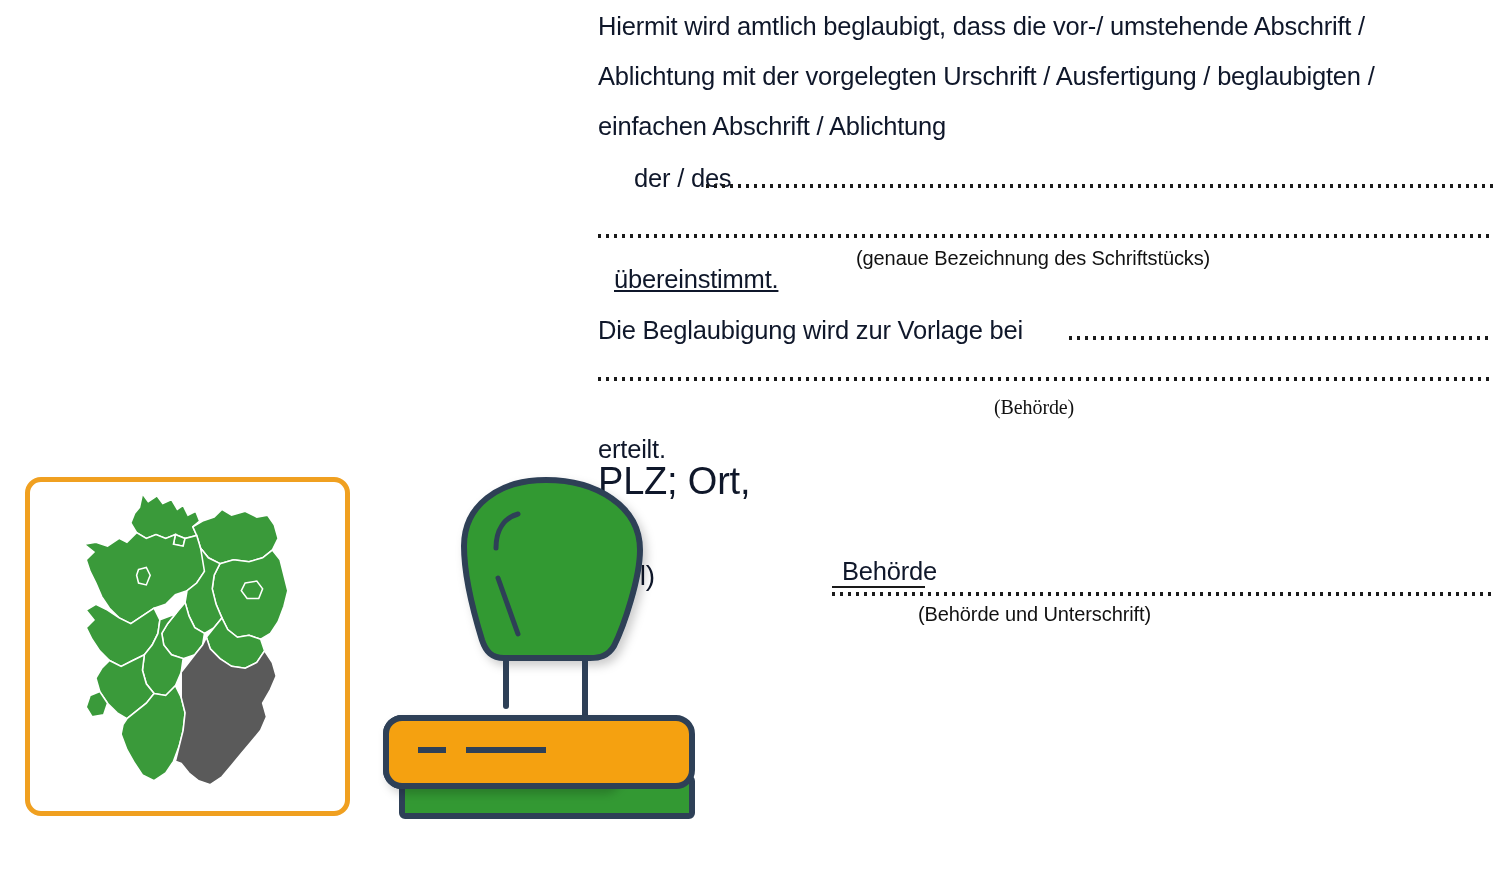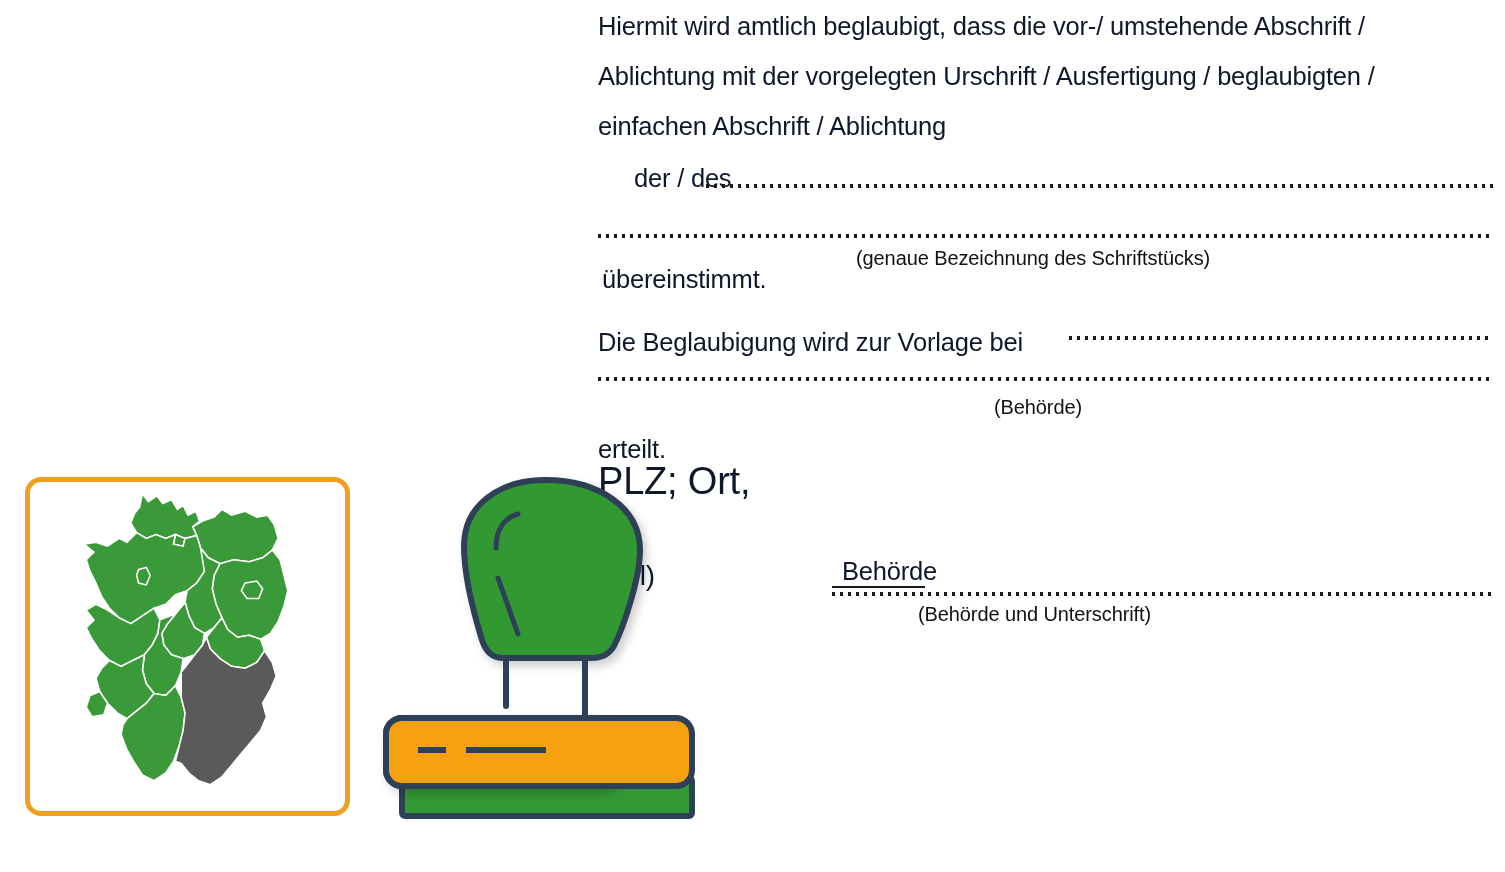--- a/index.html
+++ b/index.html
@@ -106,28 +106,28 @@
 
   <div class="doc-line" style="left:0px; top:114px;">einfachen Abschrift / Ablichtung</div>
 
   <div class="doc-line" style="left:0px; top:166px;margin-left:36px;">der / des</div>
   <div class="dots" style="left:108px; top:184px; width:787px;"></div>
 
   <div class="dots" style="left:0px; top:234px; width:895px;"></div>
 
   <div class="caption" style="left:258px; top:247px;">(genaue Bezeichnung des Schriftstücks)</div>
 
-  <div class="doc-line" style="left:4px; top:267px;">übereinstimmt.</div>
-
-  <div class="doc-line" style="left:0px; top:330px;">Die Beglaubigung wird zur Vorlage bei</div>
+  <div class="doc-line" style="left:16px; top:267px;text-decoration:underline;">übereinstimmt.</div>
+
+  <div class="doc-line" style="left:0px; top:318px;">Die Beglaubigung wird zur Vorlage bei</div>
   <div class="dots" style="left:471px; top:336px; width:424px;"></div>
 
   <div class="dots" style="left:0px; top:377px; width:895px;"></div>
 
-  <div class="caption" style="left:396px; top:396px;">(Behörde)</div>
+  <div class="caption" style="left:396px; top:396px;font-family:Liberation Serif, serif;">(Behörde)</div>
 
   <div class="doc-line" style="left:0px; top:415px;margin-top:22px;">erteilt.</div>
 
   <div class="doc-line" style="left:0px; top:462px; font-size:38px;">PLZ; Ort,</div>
 
   <div class="doc-line" style="left:-38px; top:562px; font-size:28px;">(Siegel)</div>
 
   <div class="doc-line" style="left:244px; top:559px;">Behörde</div>
   <div class="solid-rule" style="left:234px; top:586px; width:93px;"></div>
   <div class="dots" style="left:234px; top:592px; width:661px;"></div>

